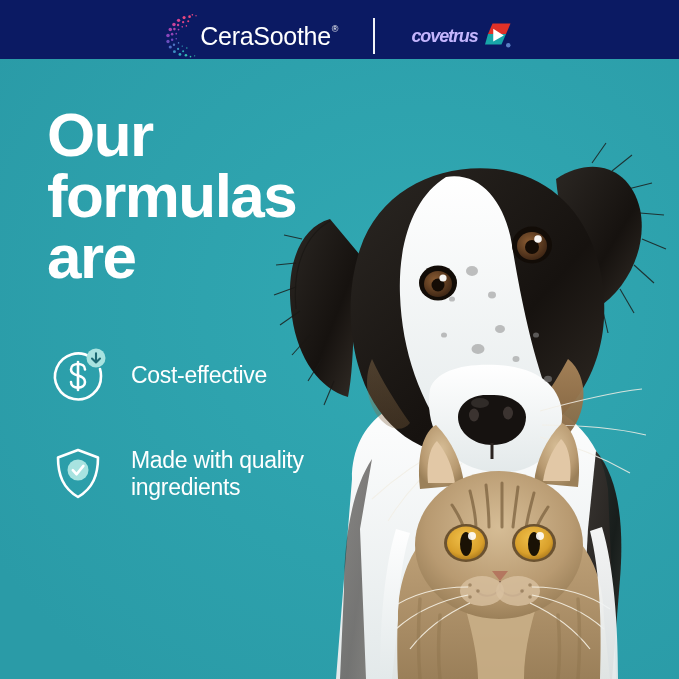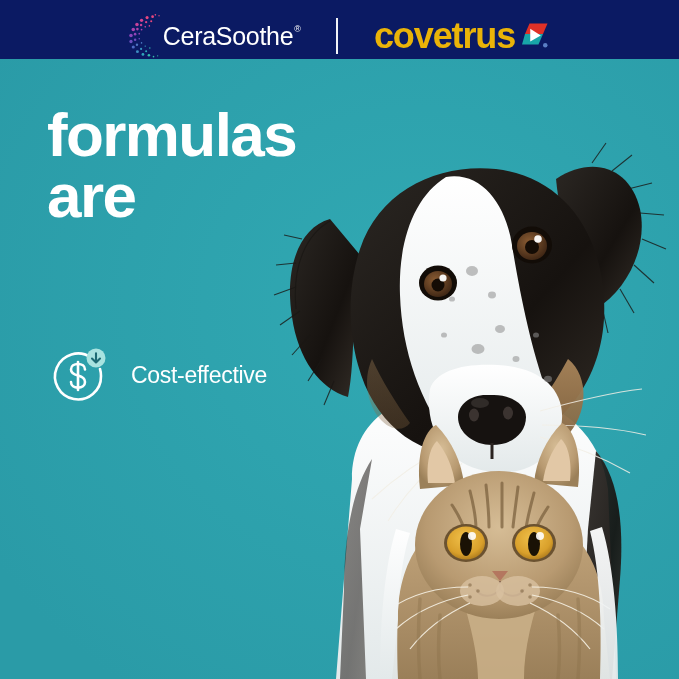--- a/index.html
+++ b/index.html
@@ -44,22 +44,23 @@
   }
 
   .divider {
     width:2px; height:36px; background:#ffffff;
     margin:0 36px; opacity:0.95;
   }
 
   
   .covetrus { display:flex; align-items:center; }
   .cov-word {
-    color:#eab308; font-size:36px; font-weight:bold;
+    color:#c4b5fd; font-size:18px; font-weight:bold;
     letter-spacing:-1.1px;
+    font-style:italic;
   }
   .cov-mark { width:34px; height:30px; margin-left:5px; position:relative; top:1px; }
 
   
   .photo {
     position:absolute;
     top:59px; left:0; width:679px; height:620px;
     z-index:5;
     pointer-events:none;
   }
@@ -368,20 +369,21 @@
           <path d="M6 16 L30 16 L24 30 L2 30 Z" fill="#18A5A8"></path>
           <path d="M13 9 L27 18 L13 26 Z" fill="#FFFFFF"></path>
           <circle cx="33" cy="31" r="3" fill="#5A7FC4"></circle>
         </svg>
       </div>
 
     </div>
   </div>
 
   <h1 class="headline">
+    <span class="ln">Our</span>
     <span class="ln">formulas</span>
     <span class="ln">are</span>
   </h1>
 
   <div class="features">
 
     <div class="feature">
       <div class="feat-icon">
         <svg viewBox="0 0 62 62" width="62" height="62">
           <path d="M44 12.5 A23 23 0 1 0 54 31 A23 23 0 0 0 53 24" fill="none" stroke="#ffffff" stroke-width="2.6" stroke-linecap="round"></path>
@@ -392,15 +394,28 @@
           <circle cx="49" cy="13" r="9.5" fill="#A8E3E0"></circle>
           <path d="M49 8.2 L49 17.4 M45 13.6 L49 17.6 L53 13.6" fill="none" stroke="#1E6B74" stroke-width="2.1" stroke-linecap="round" stroke-linejoin="round"></path>
         </svg>
       </div>
       <div class="feat-label">
         <span>Cost-effective</span>
       </div>
     </div>
 
 
+    <div class="feature">
+      <div class="feat-icon">
+        <svg viewBox="0 0 62 62" width="62" height="62">
+          <path d="M31 7 L51 14.5 C51 32 46 45 31 54 C16 45 11 32 11 14.5 Z" fill="none" stroke="#ffffff" stroke-width="2.6" stroke-linejoin="round"></path>
+          <circle cx="31" cy="27" r="10.5" fill="#A8E3E0"></circle>
+          <path d="M25.8 27.2 L29.6 31.3 L36.4 22.9" fill="none" stroke="#ffffff" stroke-width="2.6" stroke-linecap="round" stroke-linejoin="round"></path>
+        </svg>
+      </div>
+      <div class="feat-label">
+        <div>Made with quality</div>
+        <div>ingredients</div>
+      </div>
+    </div>
 
   </div>
 </div>
 
 </body></html>

